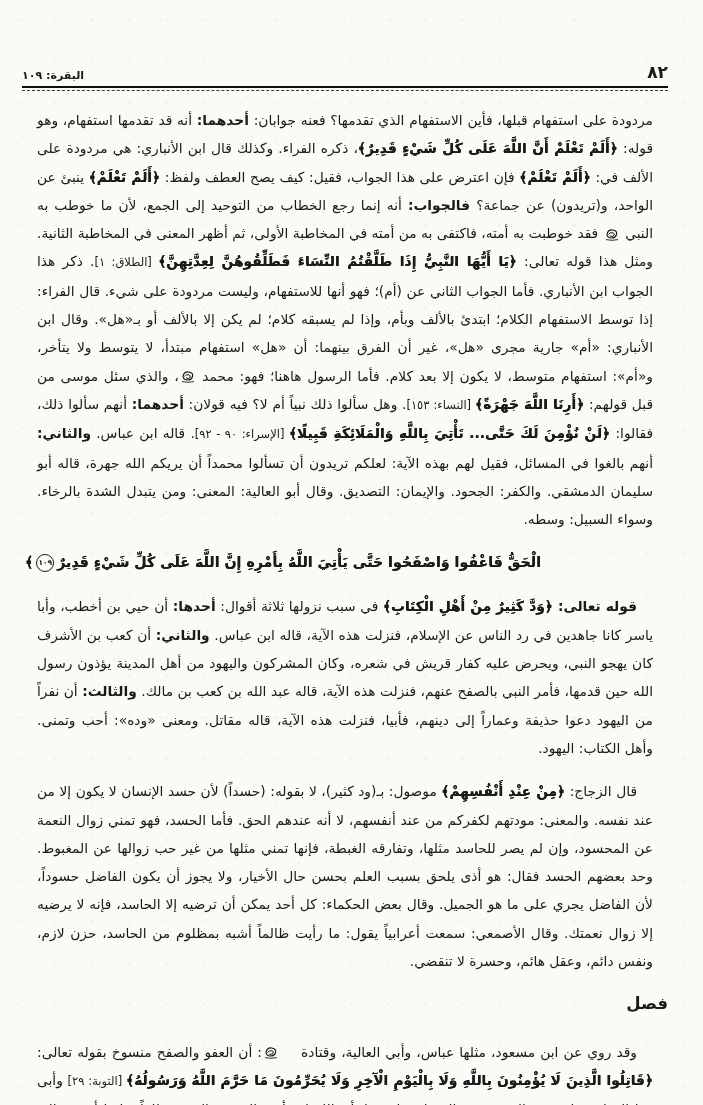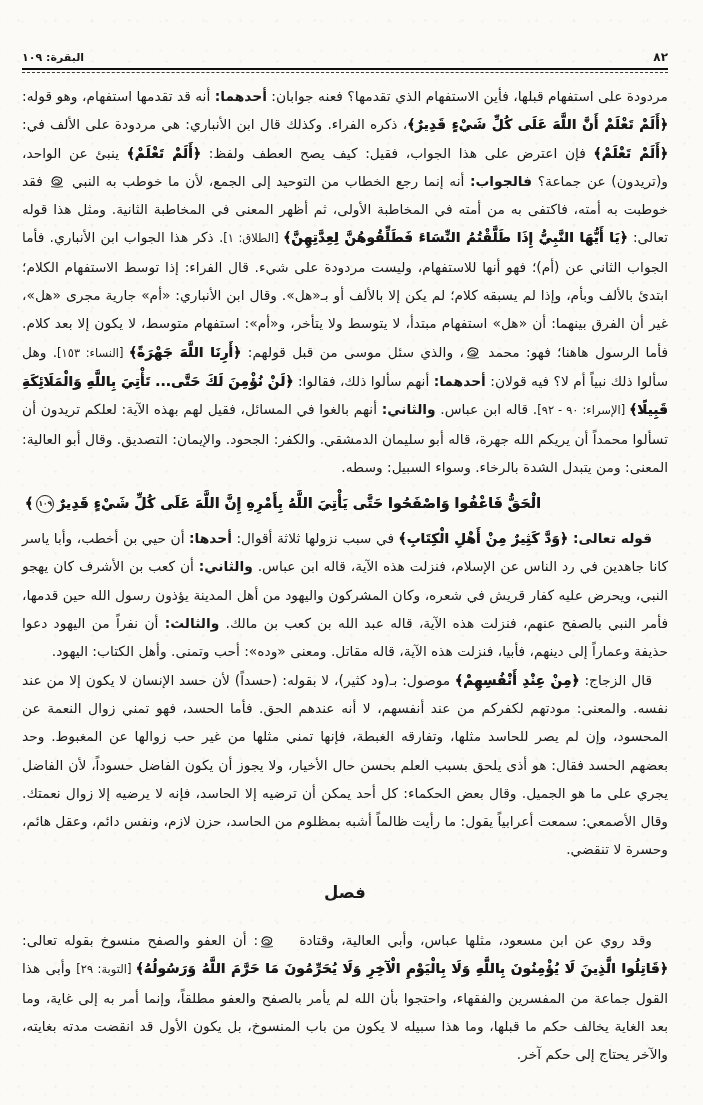--- a/index.html
+++ b/index.html
@@ -26,31 +26,31 @@
       radial-gradient(rgba(90,90,90,0.035) 1px, transparent 1.4px);
     background-size:37px 41px, 23px 29px;
     background-position:0 0, 11px 7px;
   }
   .header{
     display:flex;
     justify-content:space-between;
     align-items:flex-end;
     font-weight:bold;
   }
-  .pagenum{font-size:12px;}
+  .pagenum{font-size:17px;margin-top:12px;}
   .surah{font-size:11px;}
   .rule-solid{border-top:2.5px solid #0e0e0e;margin-top:4px;}
   .rule-dashed{border-top:1.2px dashed #3a3a3a;margin-top:2px;}
   .bodytext{
     margin-top:9px;
     font-size:13.8px;
     line-height:28.3px;
     text-align:justify;
   }
-  .para{margin:0;text-indent:16px;}
+  .para{margin:15px;text-indent:16px;}
   .p-first{text-indent:0;}
   .rn{}
   .rb{font-weight:bold;}
   .rq{font-weight:bold;text-shadow:0 0 0.5px currentColor;}
   .rr{font-size:11.5px;}
   .rh{display:inline-block;vertical-align:middle;margin:0 2px;line-height:0;}
   .verse-block{
     margin:8px 0 6px;
     font-weight:bold;
     text-shadow:0 0 0.6px currentColor;
@@ -65,21 +65,21 @@
     border:1.3px solid var(--ink);
     border-radius:50%;
     font-size:7.5px;line-height:16px;
     text-align:center;
     vertical-align:middle;
     margin:0 3px;
     font-weight:bold;
     text-shadow:none;
   }
   .section-heading{
-    text-align:center;
+    text-align:right;
     font-weight:bold;
     font-size:16.5px;
     margin:15px 0 19px;
     text-indent:0;
   }
 </style>
 </head>
 <body>
 
 <div class="page">

